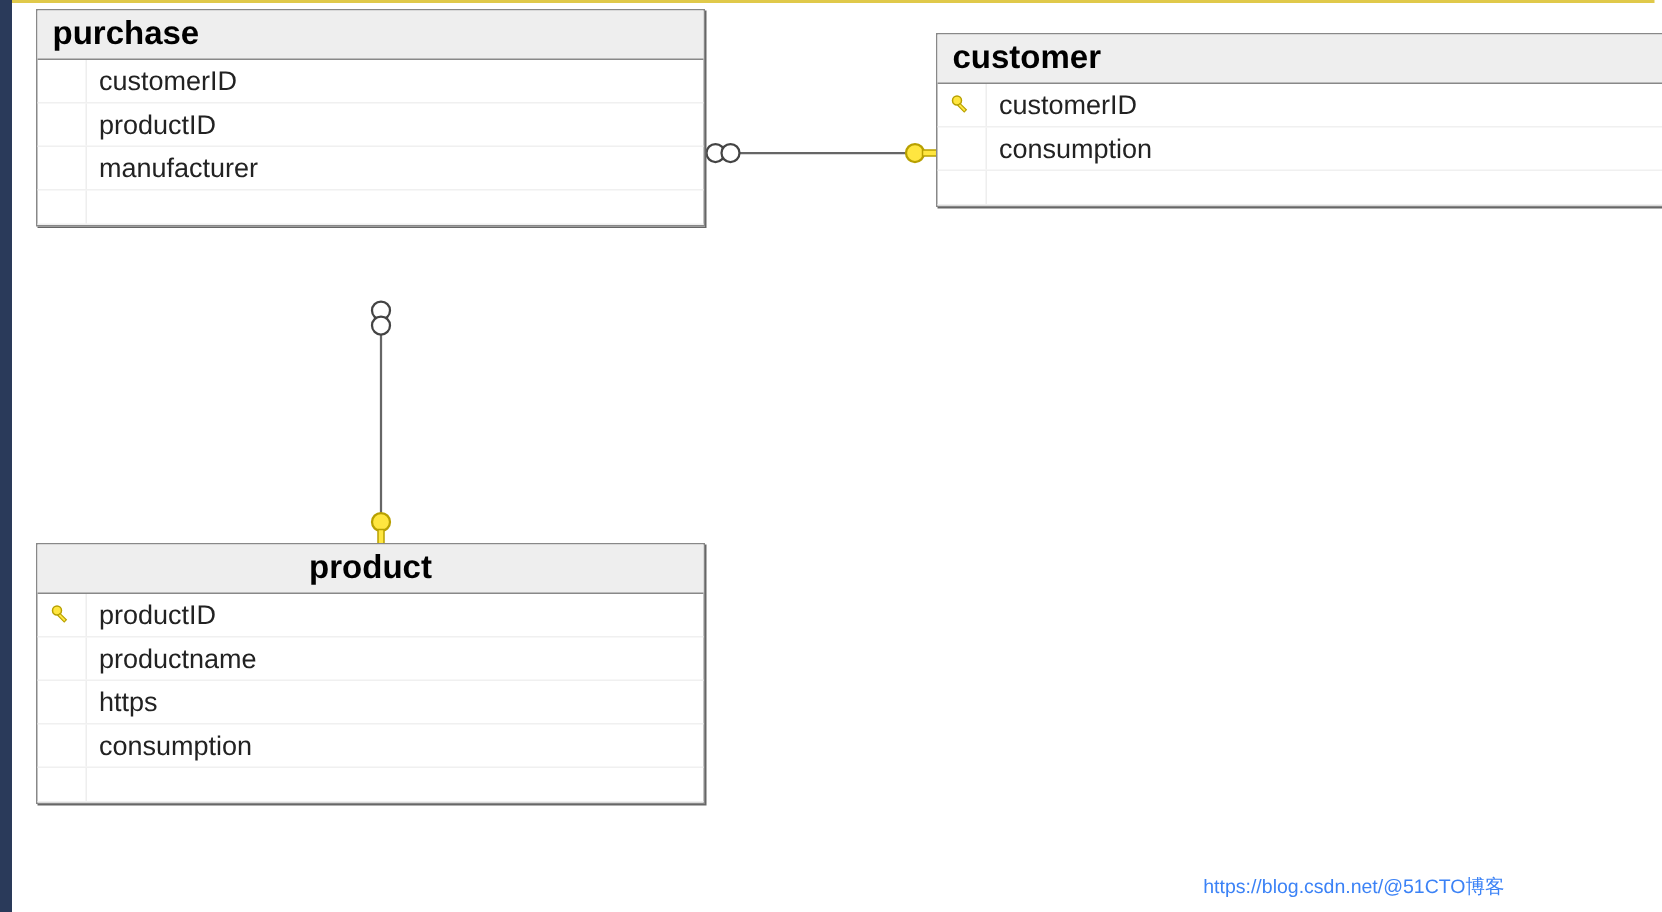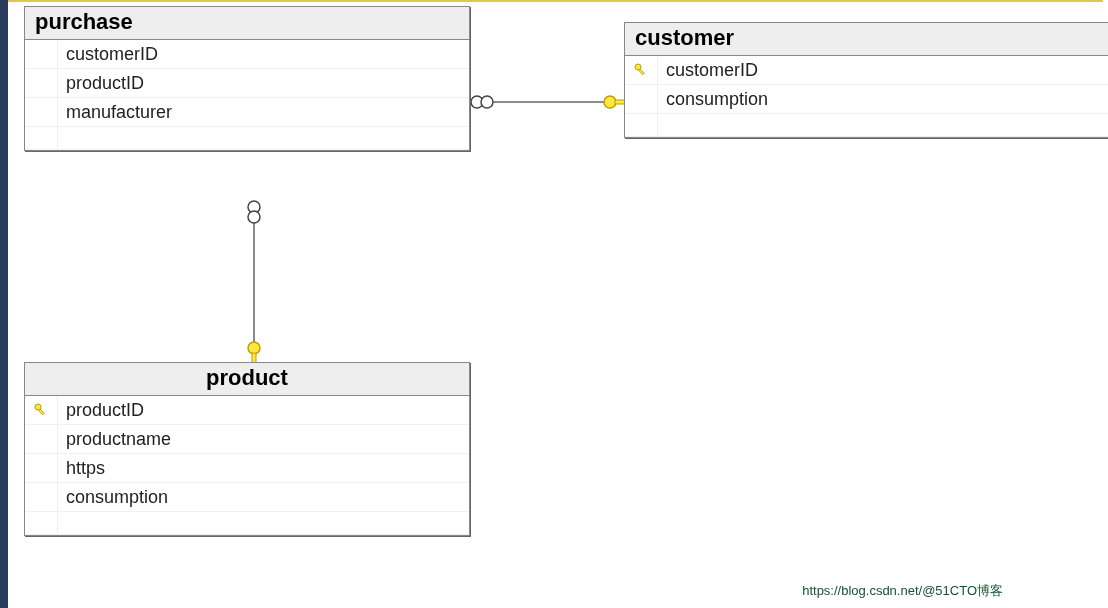--- a/index.html
+++ b/index.html
@@ -81,21 +81,21 @@
   #tbl-purchase { left: 4px; top: 4px; width: 444px; }
   #tbl-customer { left: 604px; top: 20px; width: 494px; }
   #tbl-product  { left: 4px; top: 360px; width: 444px; text-align: center; }
 
   
   .watermark {
     position: absolute;
     right: 12px;
     bottom: 8px;
     font-size: 13px;
-    color: #14532d;
+    color: #3b82f6;
     font-family: Arial, sans-serif;
   }
 
   
   svg.connectors {
     position: absolute;
     left: 0;
     top: 0;
     width: 1100px;
     height: 606px;

